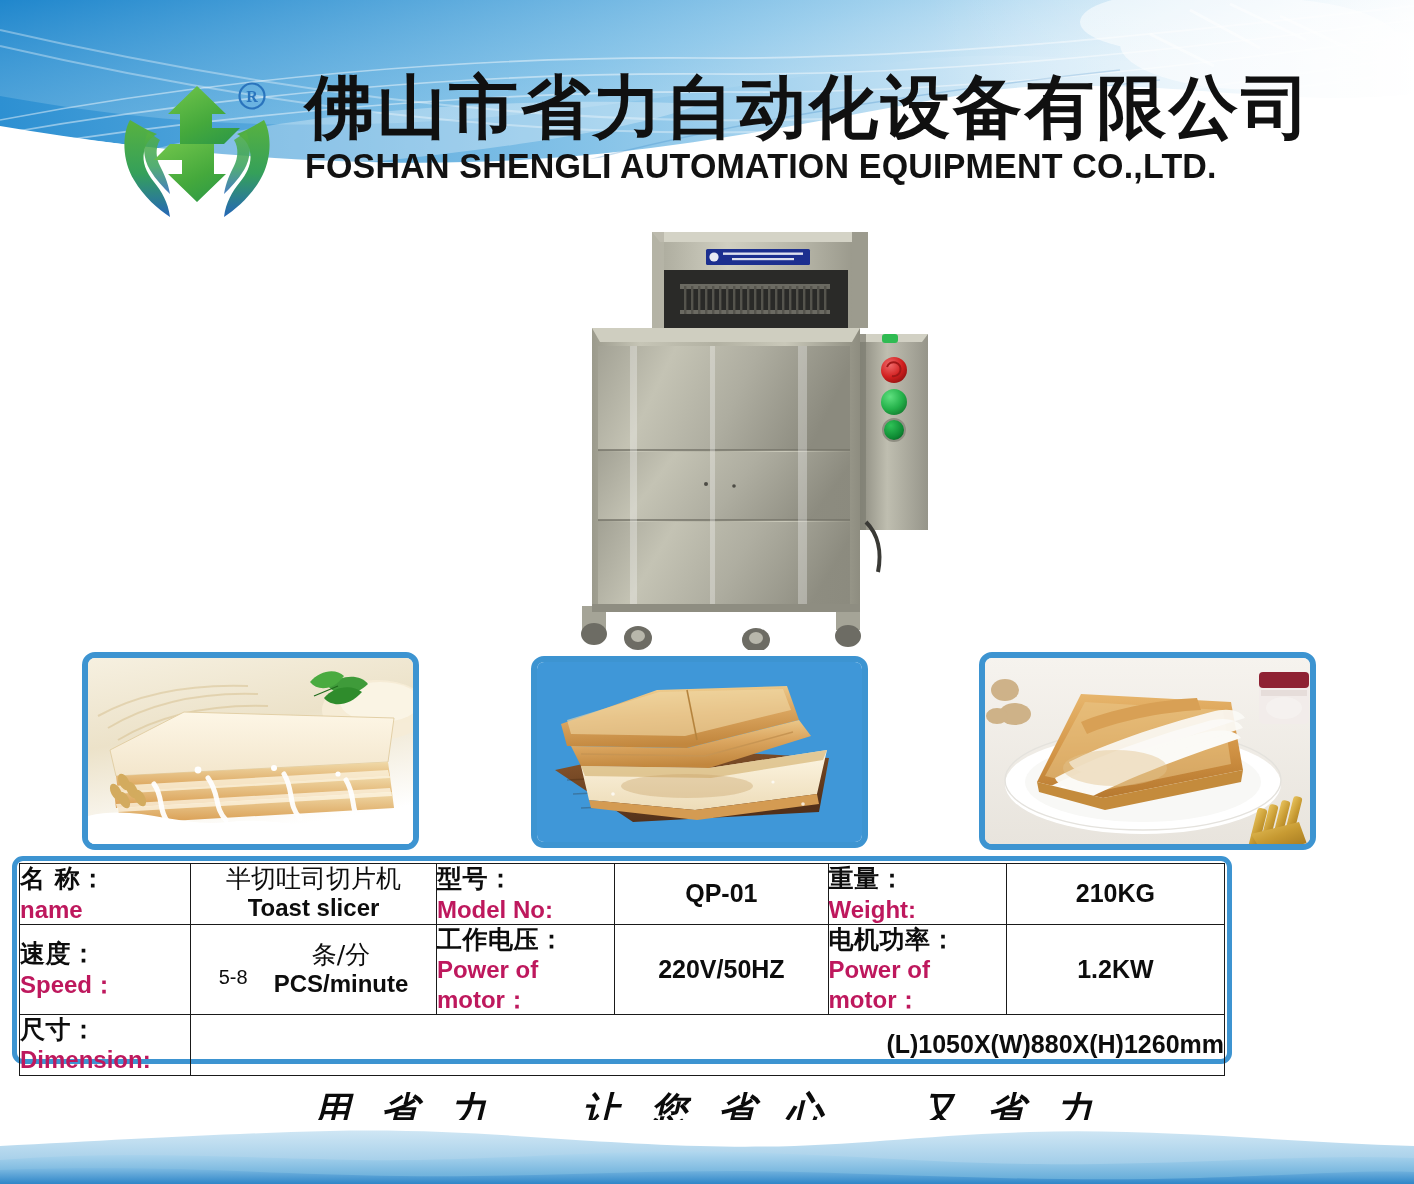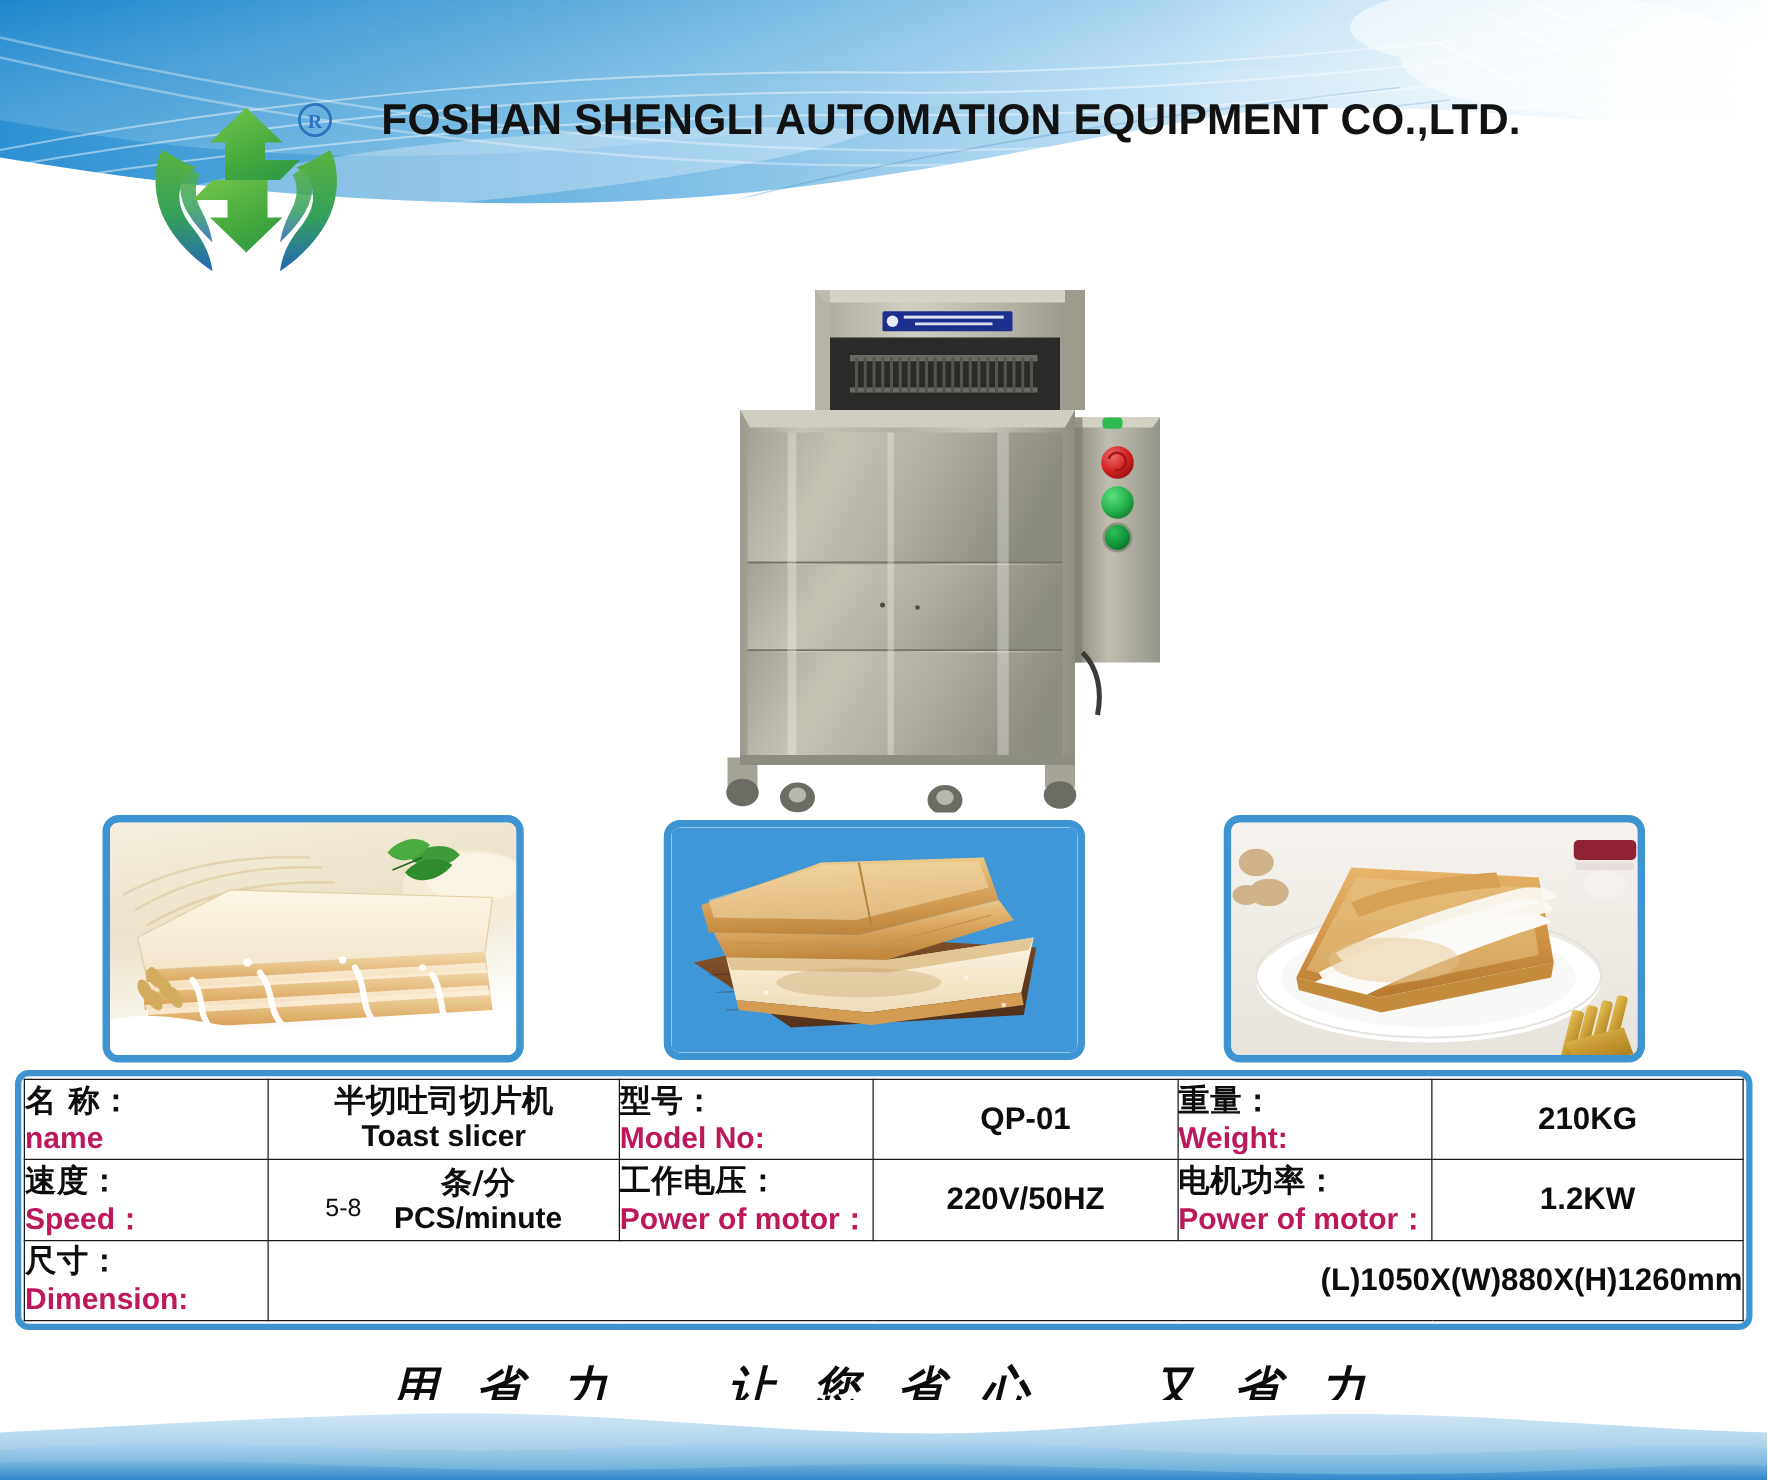--- a/index.html
+++ b/index.html
@@ -74,21 +74,21 @@
     background: #ffffff;
   }
   #photo-1 { left: 82px;  top: 652px; width: 337px; height: 198px; }
   #photo-2 { left: 531px; top: 656px; width: 337px; height: 192px; }
   #photo-3 { left: 979px; top: 652px; width: 337px; height: 198px; }
   .photo-frame svg { display: block; width: 100%; height: 100%; }
 
   
   #spec-table-wrap {
     position: absolute; left: 12px; top: 856px;
-    width: 1390px; height: 208px;
+    width: 1220px; height: 208px;
     border: 5px solid #3d94d1;
     border-radius: 11px;
     background: #ffffff;
     padding: 2px;
   }
   #spec-table {
     width: 100%; height: 100%;
     border-collapse: collapse;
     table-layout: fixed;
   }
@@ -106,21 +106,21 @@
   }
   .lbl-en {
     font-size: 24px; font-weight: bold; color: #be185d;
     line-height: 1.22;
   }
   .val-cell {
     text-align: center;
     font-size: 25px; font-weight: bold; color: #0d0d0d;
   }
   .val-stack-cn {
-    font-size: 25px; font-weight: bold; line-height: 1.2;
+    font-size: 25px; font-weight: normal; line-height: 1.2;
     font-family: "DejaVu Sans", "Liberation Sans", sans-serif;
   }
   .val-stack-en { font-size: 24px; font-weight: bold; line-height: 1.2; }
   .speed-inner {
     display: flex; align-items: center; justify-content: center; gap: 26px;
   }
   .speed-num { font-size: 20px; font-weight: normal; margin-top: 16px; }
   .speed-units { }
   .dim-cell {
     text-align: right;
@@ -238,20 +238,21 @@
       <path d="M36,84 L62,58 L62,78 L36,78 Z" fill="url(#sGrad)" opacity="0.0"></path>
 
       <g>
         <circle cx="134" cy="20" r="12.5" fill="none" stroke="#2a74bd" stroke-width="2.2"></circle>
         <text x="134" y="26" font-size="16" font-weight="bold" fill="#2a74bd" text-anchor="middle" font-family="Liberation Serif, serif">R</text>
       </g>
     </svg>
   </div>
 
   <div id="company-name-block">
+    <div id="company-name-cn">佛山市省力自动化设备有限公司</div>
     <div id="company-name-en">FOSHAN SHENGLI AUTOMATION EQUIPMENT CO.,LTD.</div>
   </div>
 
   <div id="machine-photo">
     <svg viewBox="0 0 382 428" xmlns="http://www.w3.org/2000/svg">
       <defs>
         <linearGradient id="steelV" x1="0" y1="0" x2="1" y2="0">
           <stop offset="0%" stop-color="#9b9a8c"></stop>
           <stop offset="18%" stop-color="#c6c5b6"></stop>
           <stop offset="46%" stop-color="#b2b1a2"></stop>

